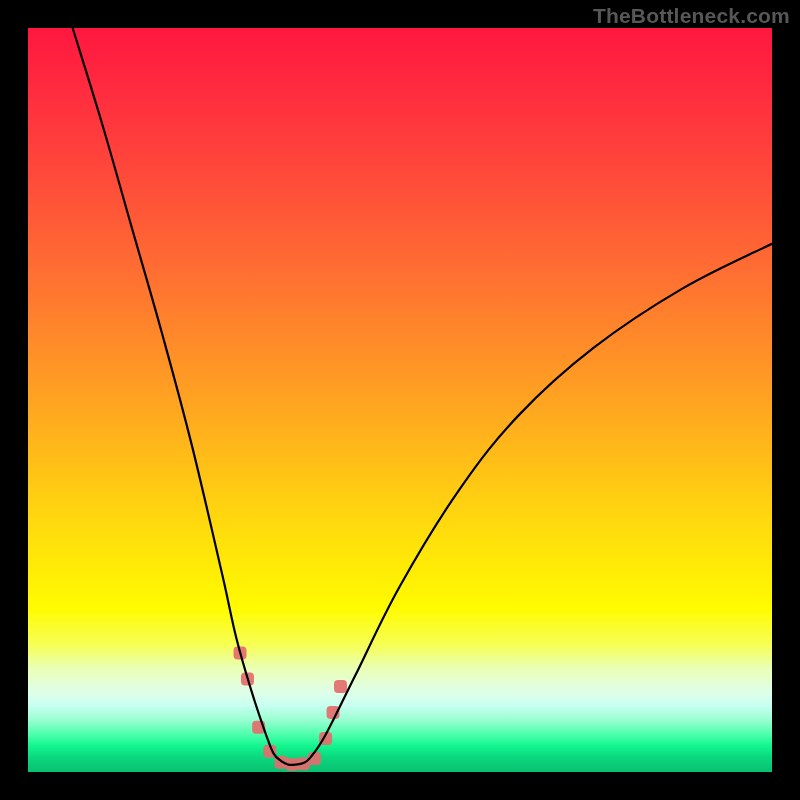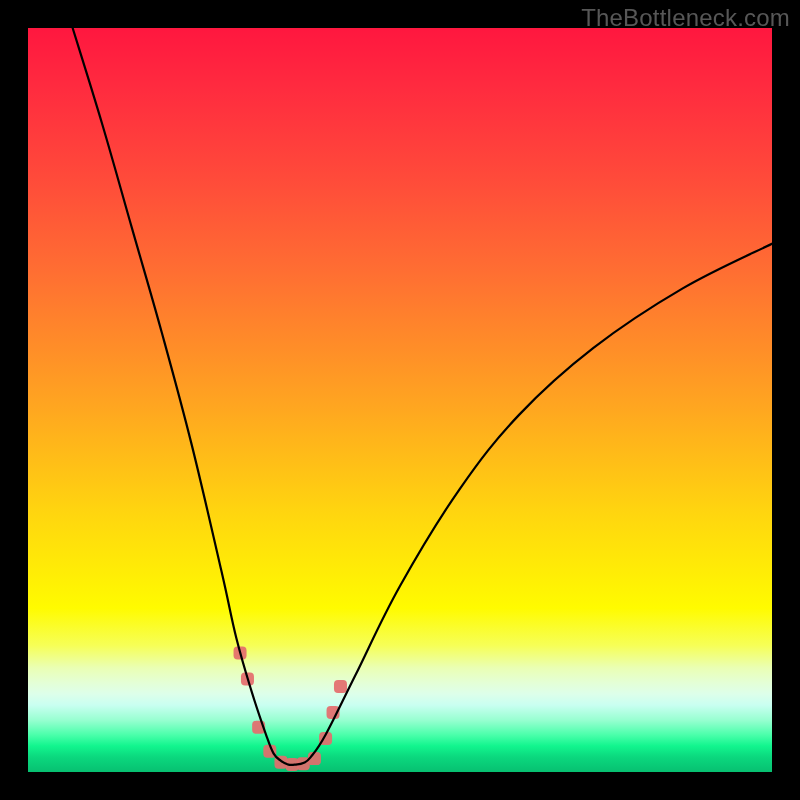--- a/index.html
+++ b/index.html
@@ -17,22 +17,22 @@
     left: 0;
     width: 800px;
     height: 800px;
     background: #000;
   }
   .watermark {
     position: absolute;
     top: 4px;
     right: 10px;
     color: #575757;
-    font-size: 24px;
-    font-weight: 400;
+    font-size: 21px;
+    font-weight: 700;
     letter-spacing: 0.2px;
     z-index: 5;
     user-select: none;
   }
   .plot {
     position: absolute;
     left: 28px;
     top: 28px;
     width: 744px;
     height: 744px;

